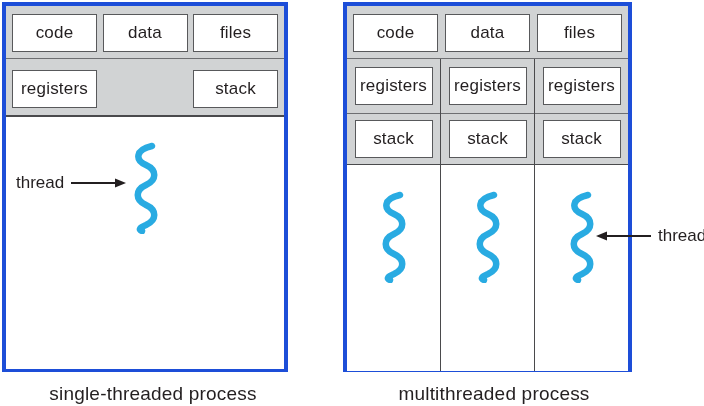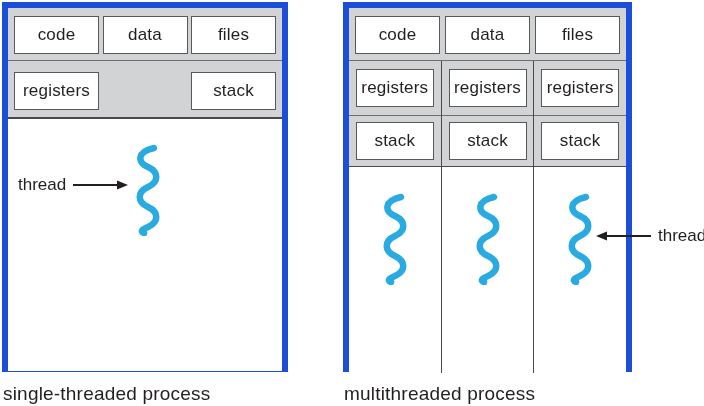--- a/index.html
+++ b/index.html
@@ -12,21 +12,21 @@
     overflow: hidden;
   }
   .stage { position: absolute; inset: 0; }
 
   
   .panel {
     position: absolute;
     top: 2px;
     height: 370px;
     background: #ffffff;
-    border: 6px solid #1d4ed8;
+    border: 4px solid #1d4ed8;
   }
   .panel-left  { left: 2px;   width: 286px; }
   .panel-right { left: 343px; width: 289px; }
 
   .band {
     background: #d1d3d4;
     display: flex;
     justify-content: space-between;
     align-items: flex-start;
     padding: 8px 6px 0 6px;
@@ -79,20 +79,21 @@
     justify-content: space-between;
   }
   .thread-pointer-left { position: absolute; left: 10px; top: 56px; }
   .thread-pointer-right { position: absolute; left: 595px; top: 226px; z-index: 5; }
 
   
   .caption {
     position: absolute;
     top: 383px;
     width: 300px;
+    text-align: center;
     font-size: 19px;
     letter-spacing: 0.2px;
   }
   .caption-left  { left: 3px; }
   .caption-right { left: 344px; }
 
   svg { display: block; }
 </style>
 </head>
 <body>

